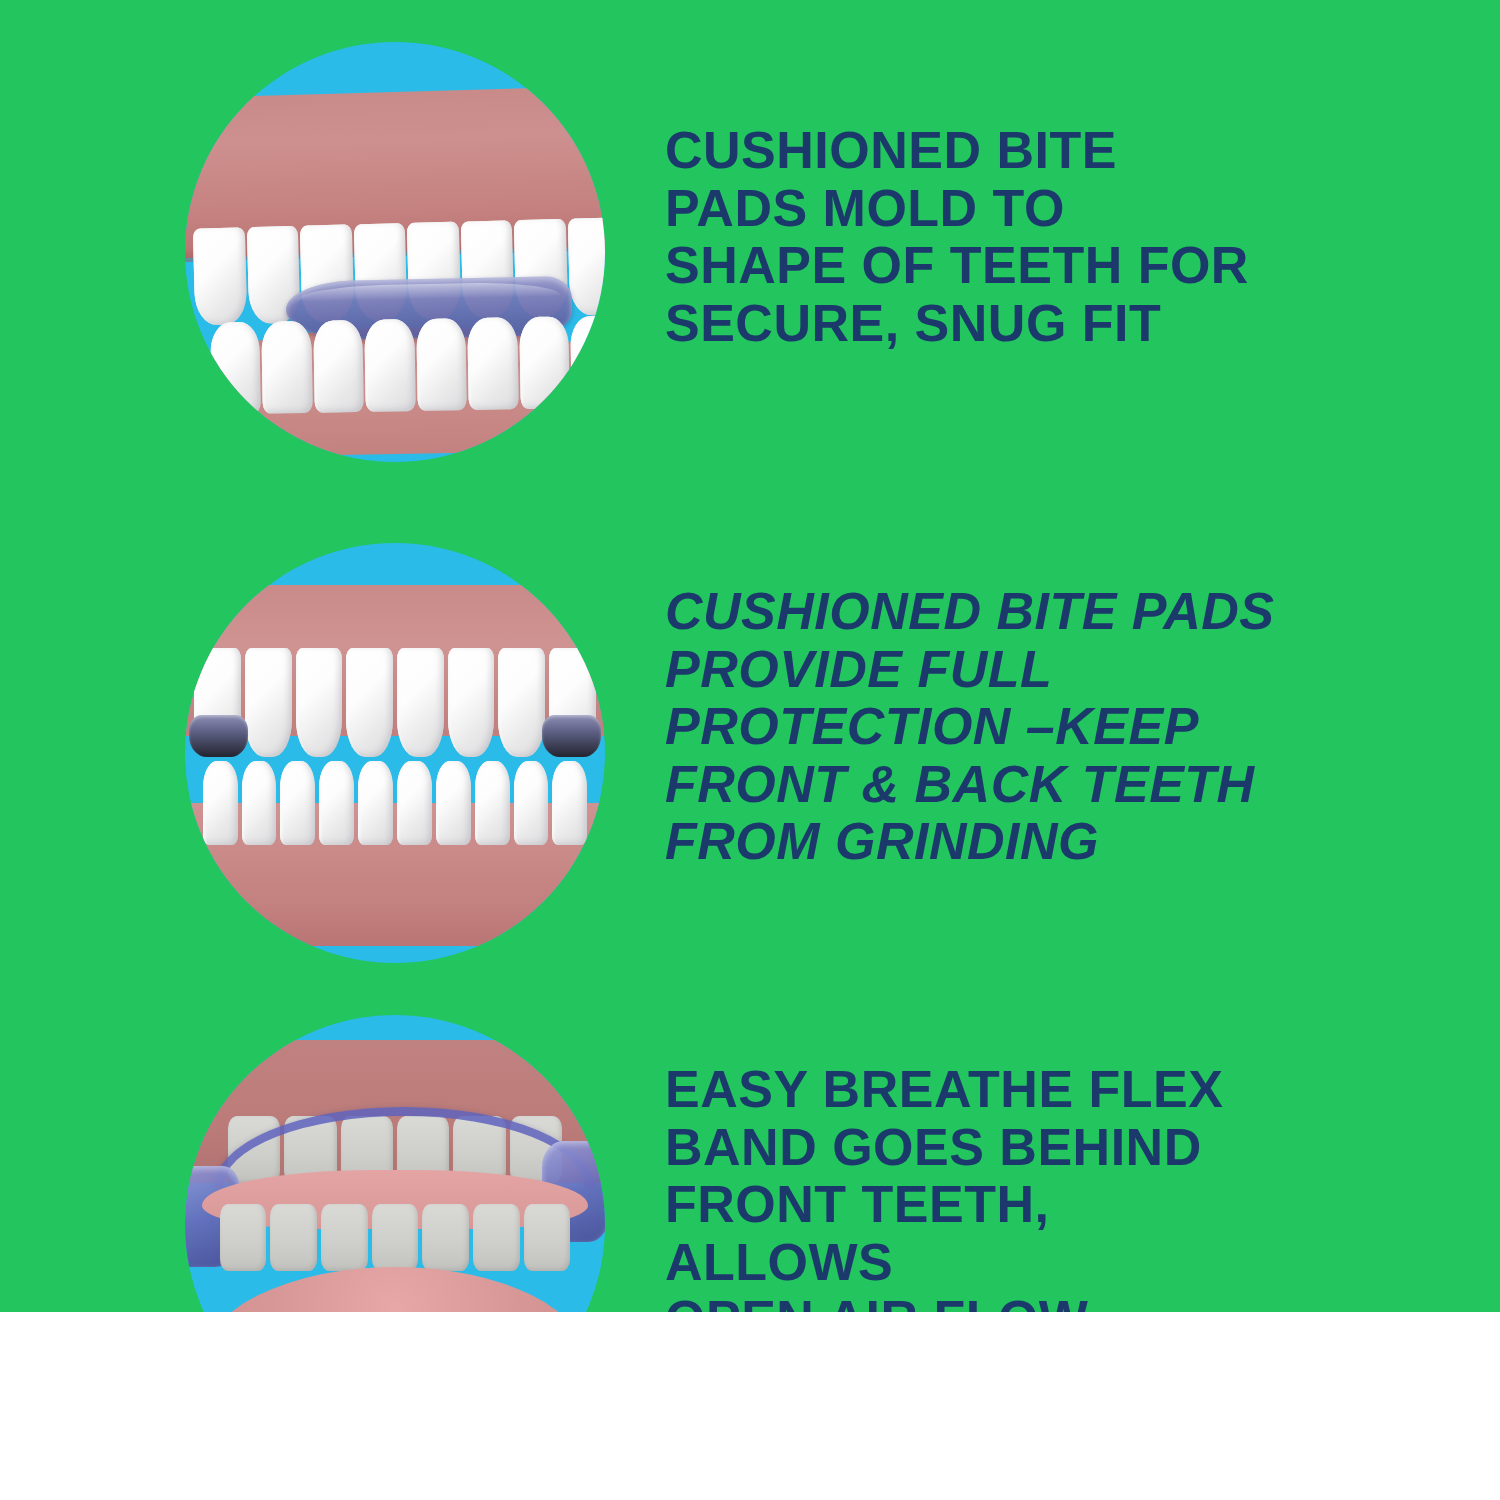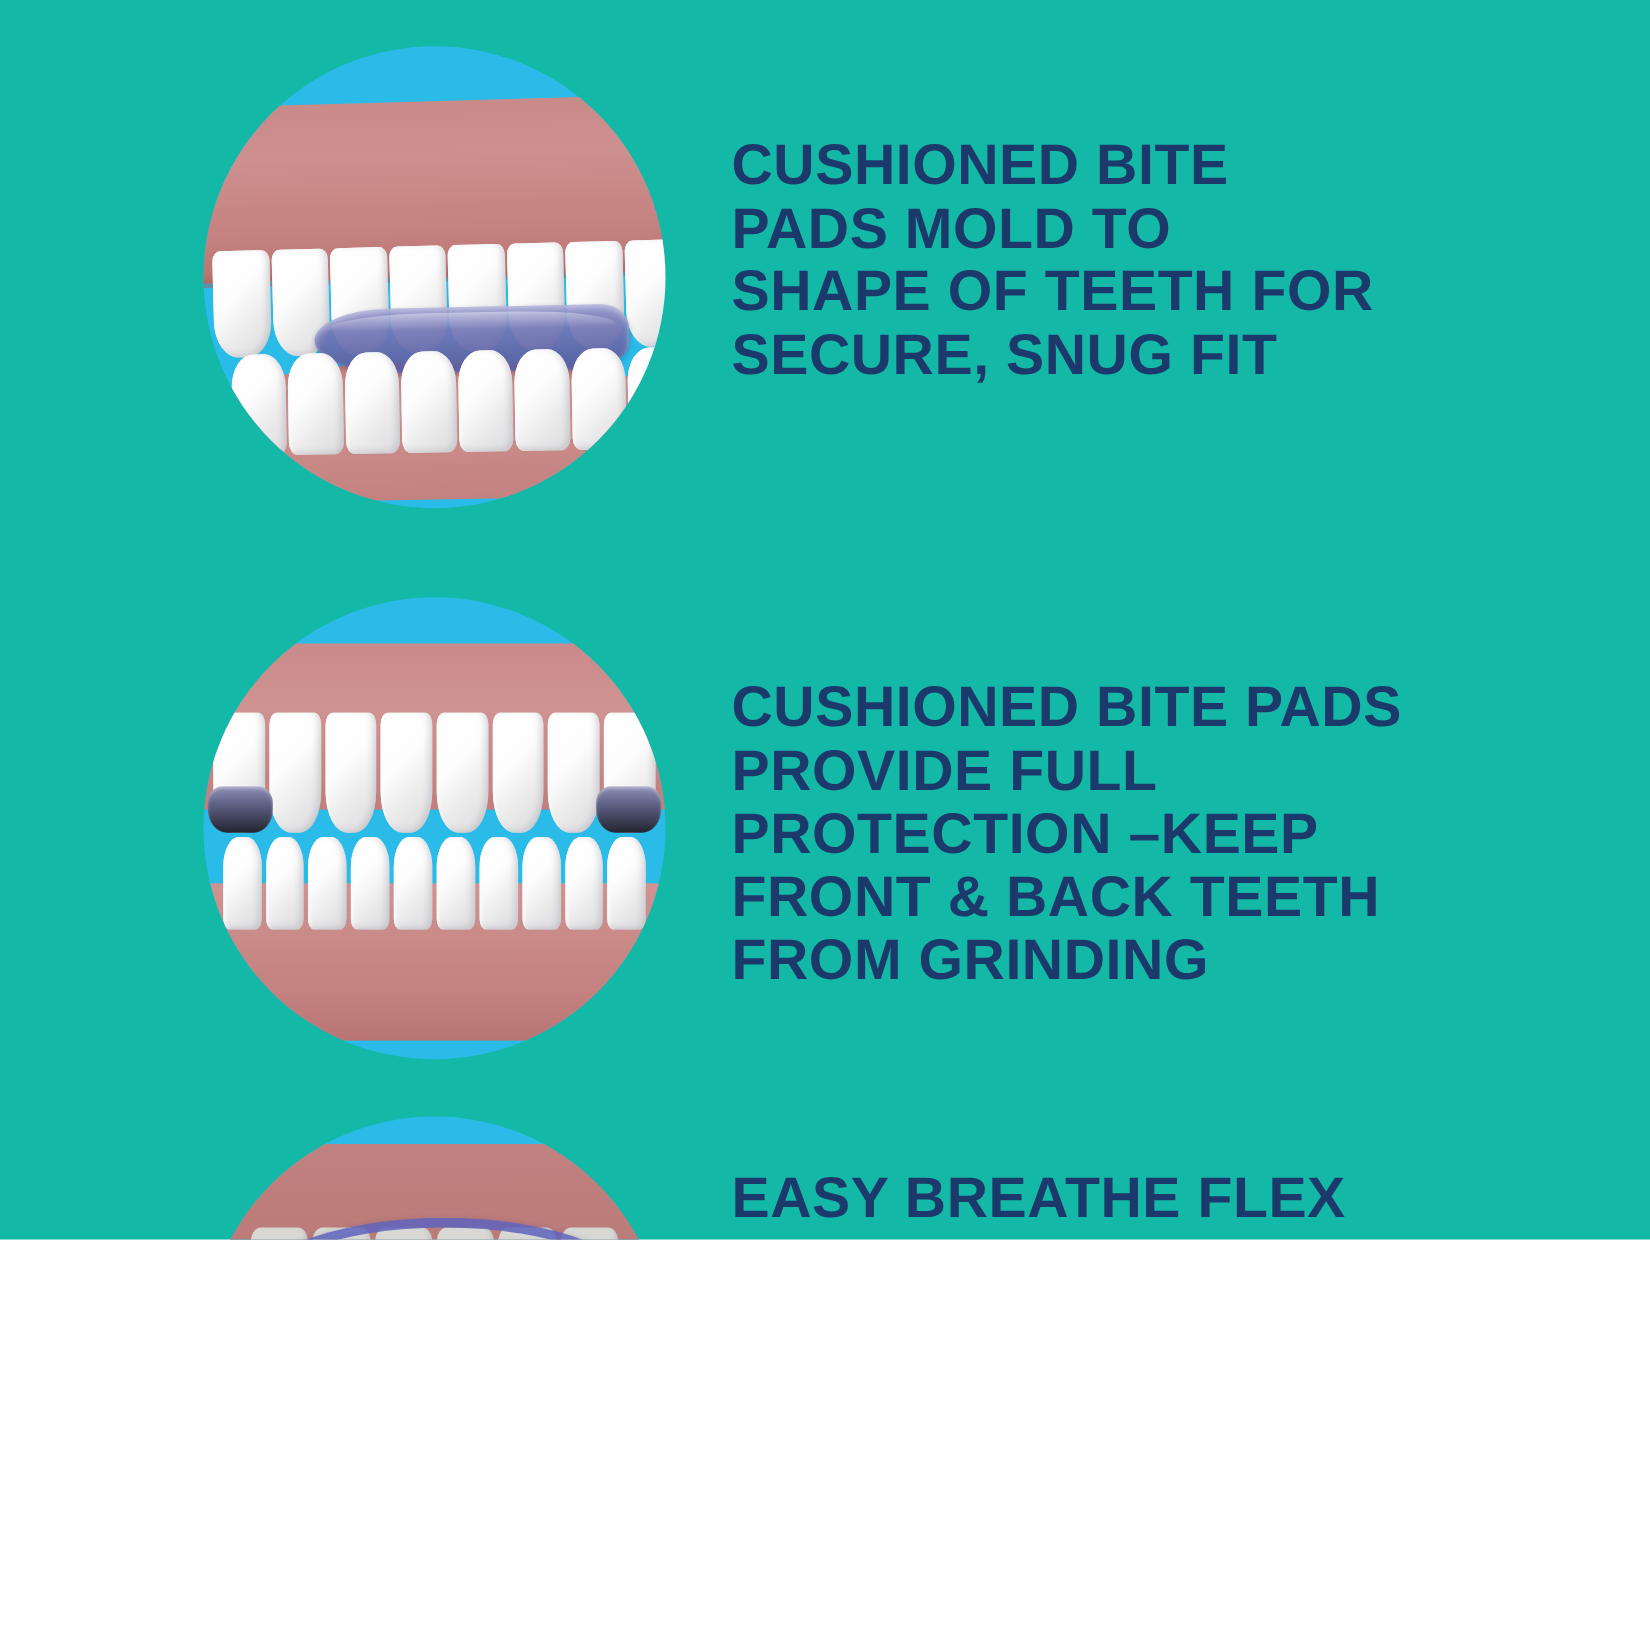--- a/index.html
+++ b/index.html
@@ -7,22 +7,22 @@
     margin: 0;
     padding: 0;
     background: #ffffff;
   }
   body {
     font-family: "Liberation Sans", sans-serif;
   }
   .page {
     position: relative;
     width: 1500px;
-    height: 1127px;
-    background: #14b8a6;
+    height: 1312px;
+    background: #22c55e;
     overflow: hidden;
   }
 
   
   .feature-row {
     position: absolute;
     left: 0;
     width: 1500px;
     display: flex;
     align-items: flex-start;
@@ -205,21 +205,21 @@
     width: 620px;
     color: #1B3A6B;
     font-size: 52px;
     line-height: 57.5px;
     font-weight: 700;
     letter-spacing: 0.5px;
     text-transform: uppercase;
     white-space: pre-line;
   }
   #row-1 .feature-text { margin-top: 80px; }
-  #row-2 .feature-text { margin-top: 72px; }
+  #row-2 .feature-text { margin-top: 40px; font-style: italic; }
   #row-3 .feature-text { margin-top: 46px; }
 </style>
 </head>
 <body>
 
 <div class="page">
 
   <div class="feature-row" id="row-1">
     <div class="illustration">
       <div class="p1-upper-gum"></div>

